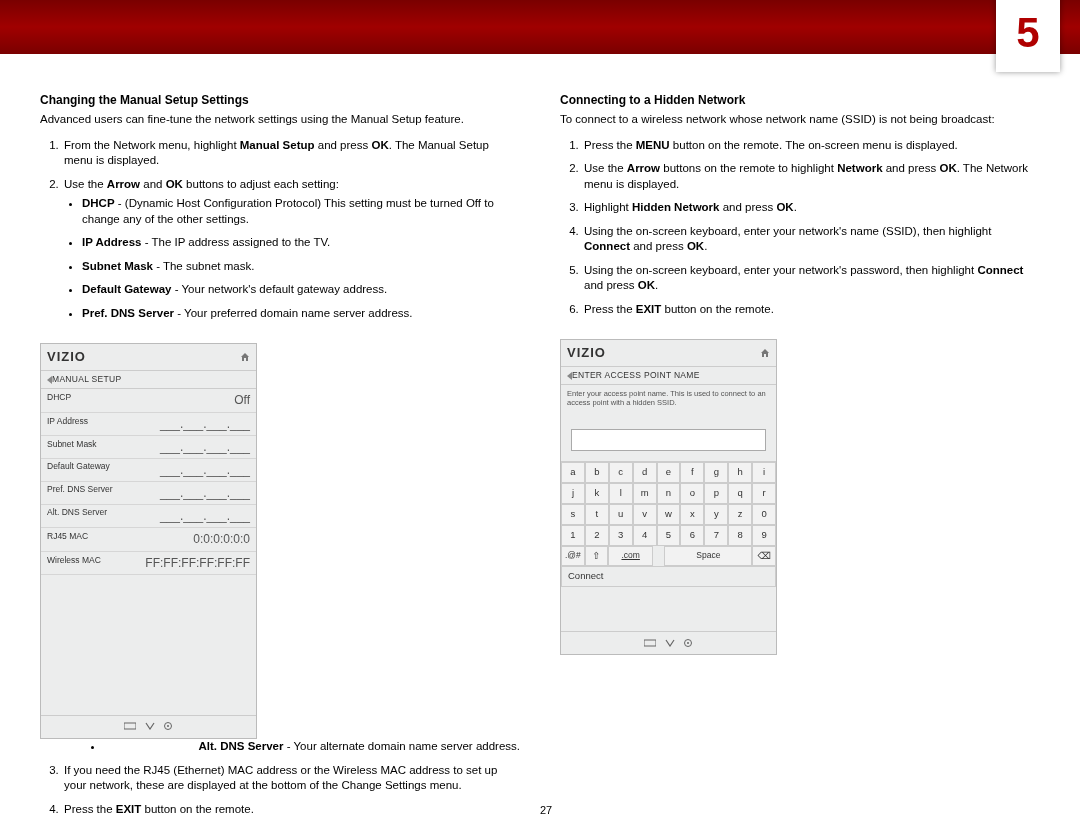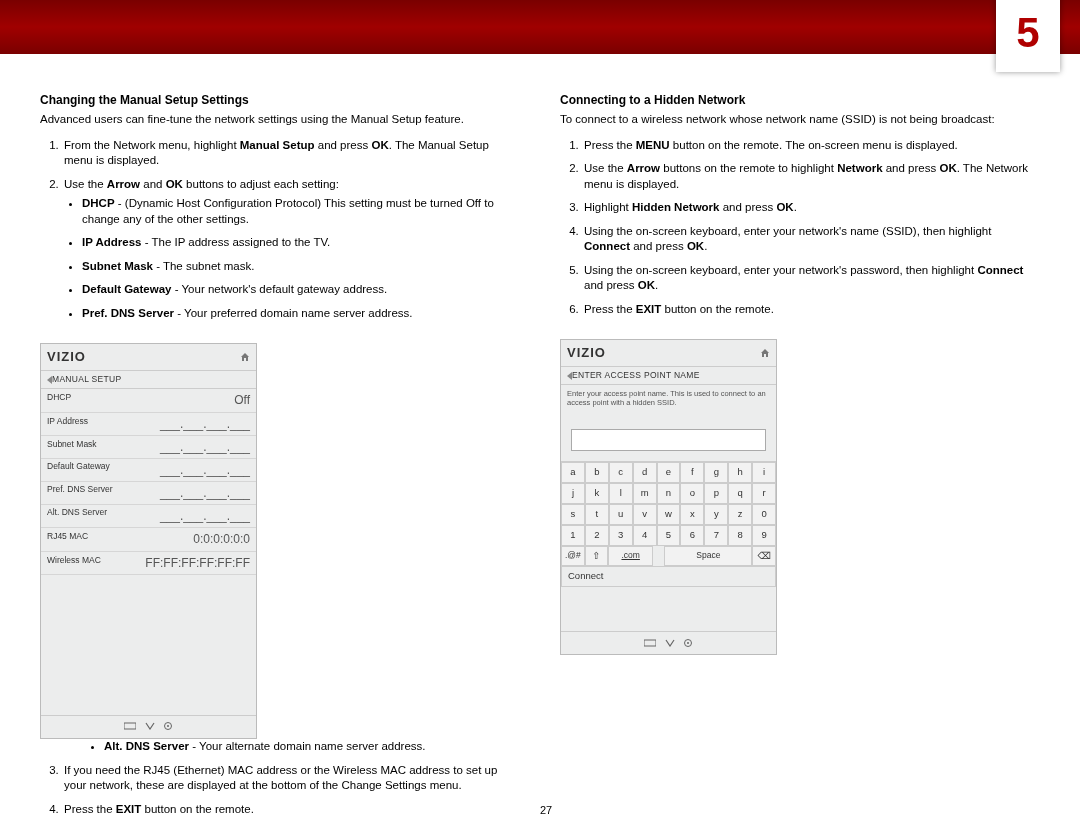--- a/index.html
+++ b/index.html
@@ -186,21 +186,21 @@
           <svg width="10" height="10">
               <circle cx="5" cy="5" r="3.5" fill="none" stroke="#666"></circle>
               <circle cx="5" cy="5" r="1" fill="#666"></circle>
             </svg>
         </div>
       </div>
     </div>
 
     <ol start="2" style="margin-top:-4px;">
       <li style="list-style:none; margin-left:0;">
-        <ul class="bullets" style="padding-left:40px;">
+        <ul class="bullets" style="padding-left:40px;text-align:right;">
           <li><b>Alt. DNS Server</b><span> - Your alternate domain name server address.</span></li>
         </ul>
       </li>
     </ol>
     <ol start="3">
       <li>If you need the RJ45 (Ethernet) MAC address or the Wireless MAC address to set up your network, these are displayed at the bottom of the Change Settings menu.</li>
       <li>
         <span>Press the </span><b>EXIT</b><span> button on the remote.</span>
       </li>
     </ol>

